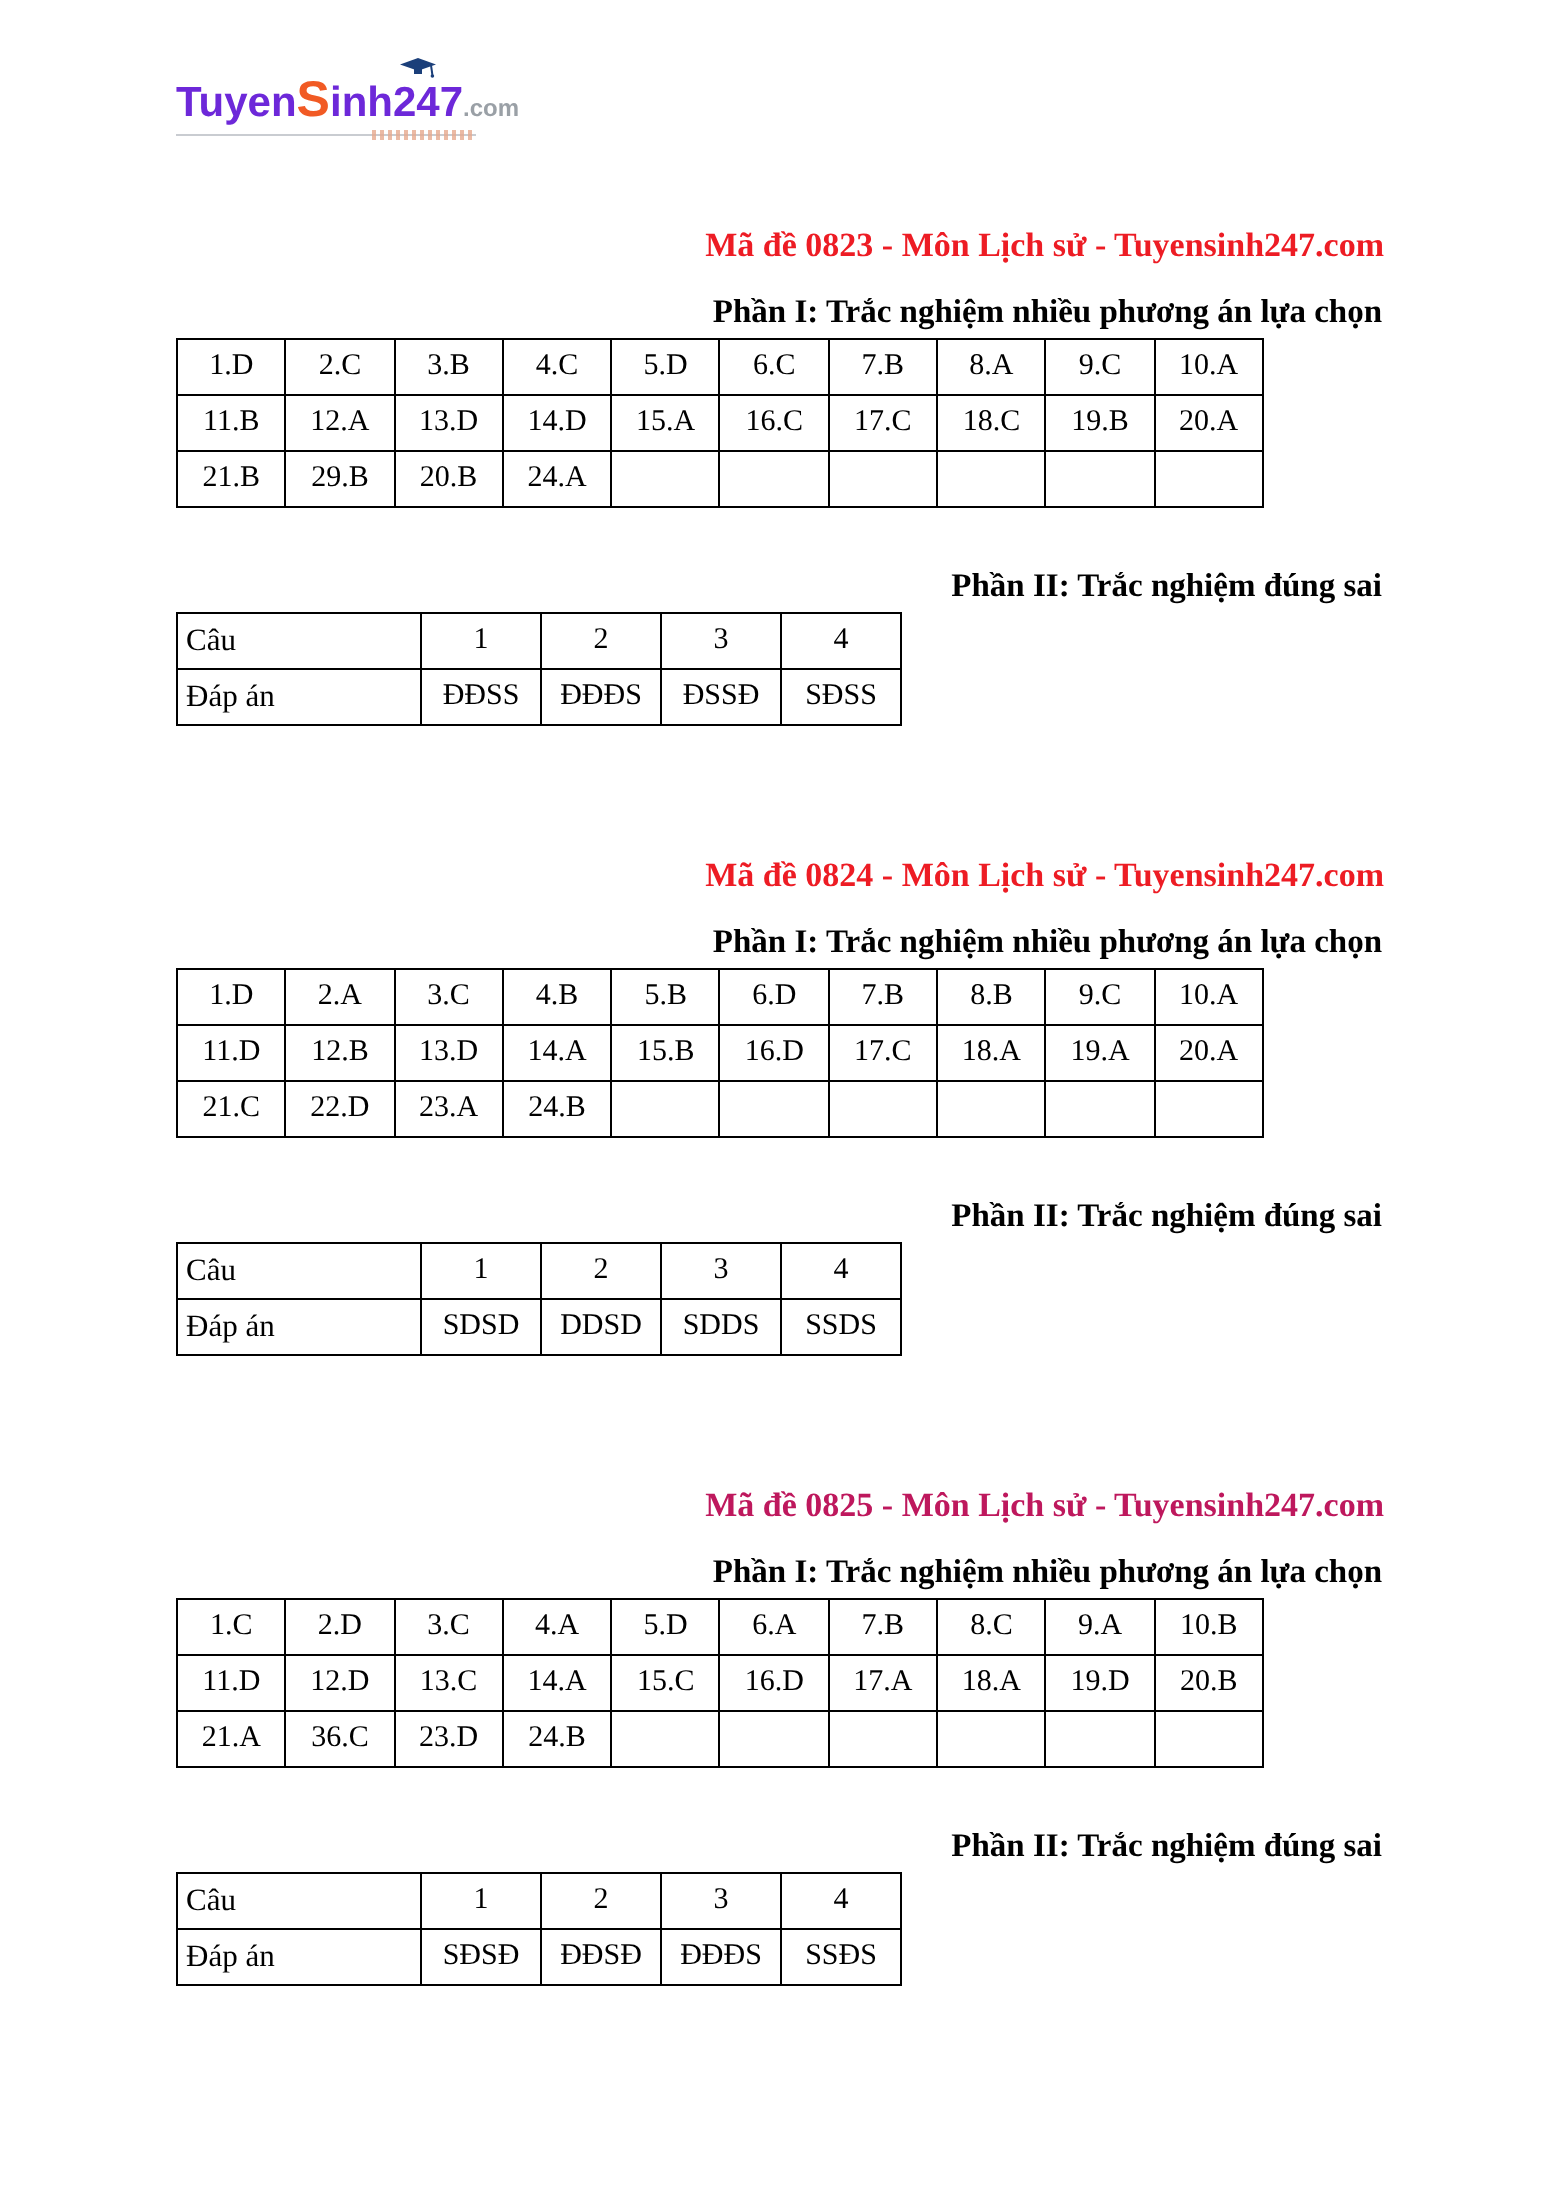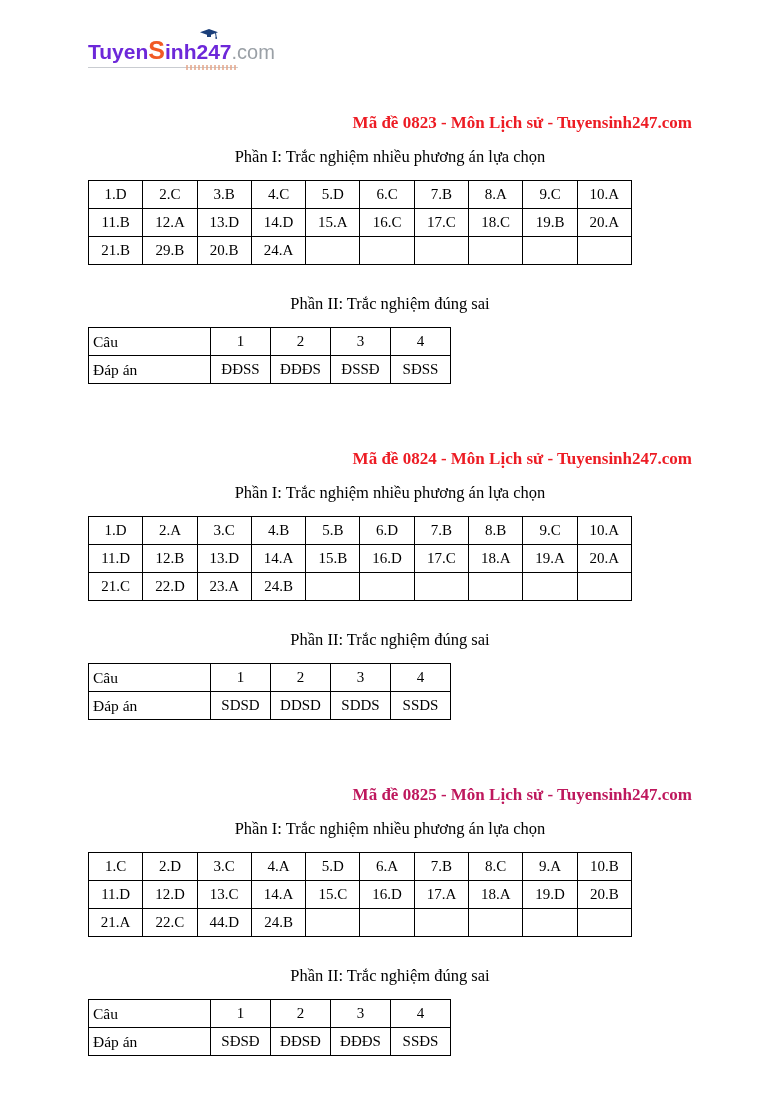--- a/index.html
+++ b/index.html
@@ -9,21 +9,21 @@
     color: #000;
     overflow: hidden;
   }
   .page { position: relative; width: 772px; height: 1094px; background: #fff; }
 
   
   .logo { position: absolute; left: 88px; top: 36px; width: 150px; }
   .logo-line1 { font-family: "Liberation Sans", sans-serif; font-weight: bold; white-space: nowrap; position: relative; }
   .lg-blue  { color: #6d28d9; font-size: 21px; }
   .lg-s     { color: #f15a24; font-size: 25px; position: relative; }
-  .lg-com   { color: #9aa0a6; font-size: 20px; font-weight: normal; }
+  .lg-com   { color: #9aa0a6; font-size: 12px; font-weight: bold; }
   .cap-icon { position: absolute; left: 52px; top: -7px; width: 18px; height: 10px; }
   .logo-rule {
     margin-top: 2px; height: 5px; position: relative;
     border-top: 1px solid #c9ccd1;
   }
   .logo-rule::after {
     content: ""; position: absolute; right: 0; top: -3px;
     width: 52px; height: 5px;
     background: repeating-linear-gradient(90deg, #e6a98e 0 2px, transparent 2px 4px);
     opacity: .8;
@@ -35,22 +35,22 @@
   .exam-section { margin-top: 64px; }
   .exam-section:first-child { margin-top: 0; }
 
   .section-title {
     margin: 0 0 11px 0;
     font-size: 17px; line-height: 22px;
     font-weight: bold; text-align: right;
     color: #ed1c24;
   }
   .part-heading {
-    margin: 12px; font-size: 16.5px; line-height: 22px;
-    font-weight: normal; text-align: center; color: #000;
+    margin: 1px; font-size: 16.5px; line-height: 22px;
+    font-weight: bold; text-align: right; color: #000;
   }
   .part-heading.part2 { margin-top: 28px; }
 
   table.answers { border-collapse: collapse; table-layout: fixed; margin-top: 2px; }
   table.answers td {
     border: 1px solid #000;
     height: 27px; padding: 0;
     text-align: center; vertical-align: middle;
     font-size: 15px; line-height: 27px;
     white-space: nowrap; overflow: hidden;
@@ -246,22 +246,22 @@
               <td>14.A</td>
               <td>15.C</td>
               <td>16.D</td>
               <td>17.A</td>
               <td>18.A</td>
               <td>19.D</td>
               <td>20.B</td>
             </tr>
             <tr>
               <td>21.A</td>
-              <td>22.C</td>
-              <td>44.D</td>
+              <td>36.C</td>
+              <td>23.D</td>
               <td>24.B</td>
               <td></td>
               <td></td>
               <td></td>
               <td></td>
               <td></td>
               <td></td>
             </tr>
           </tbody>
     </table>

